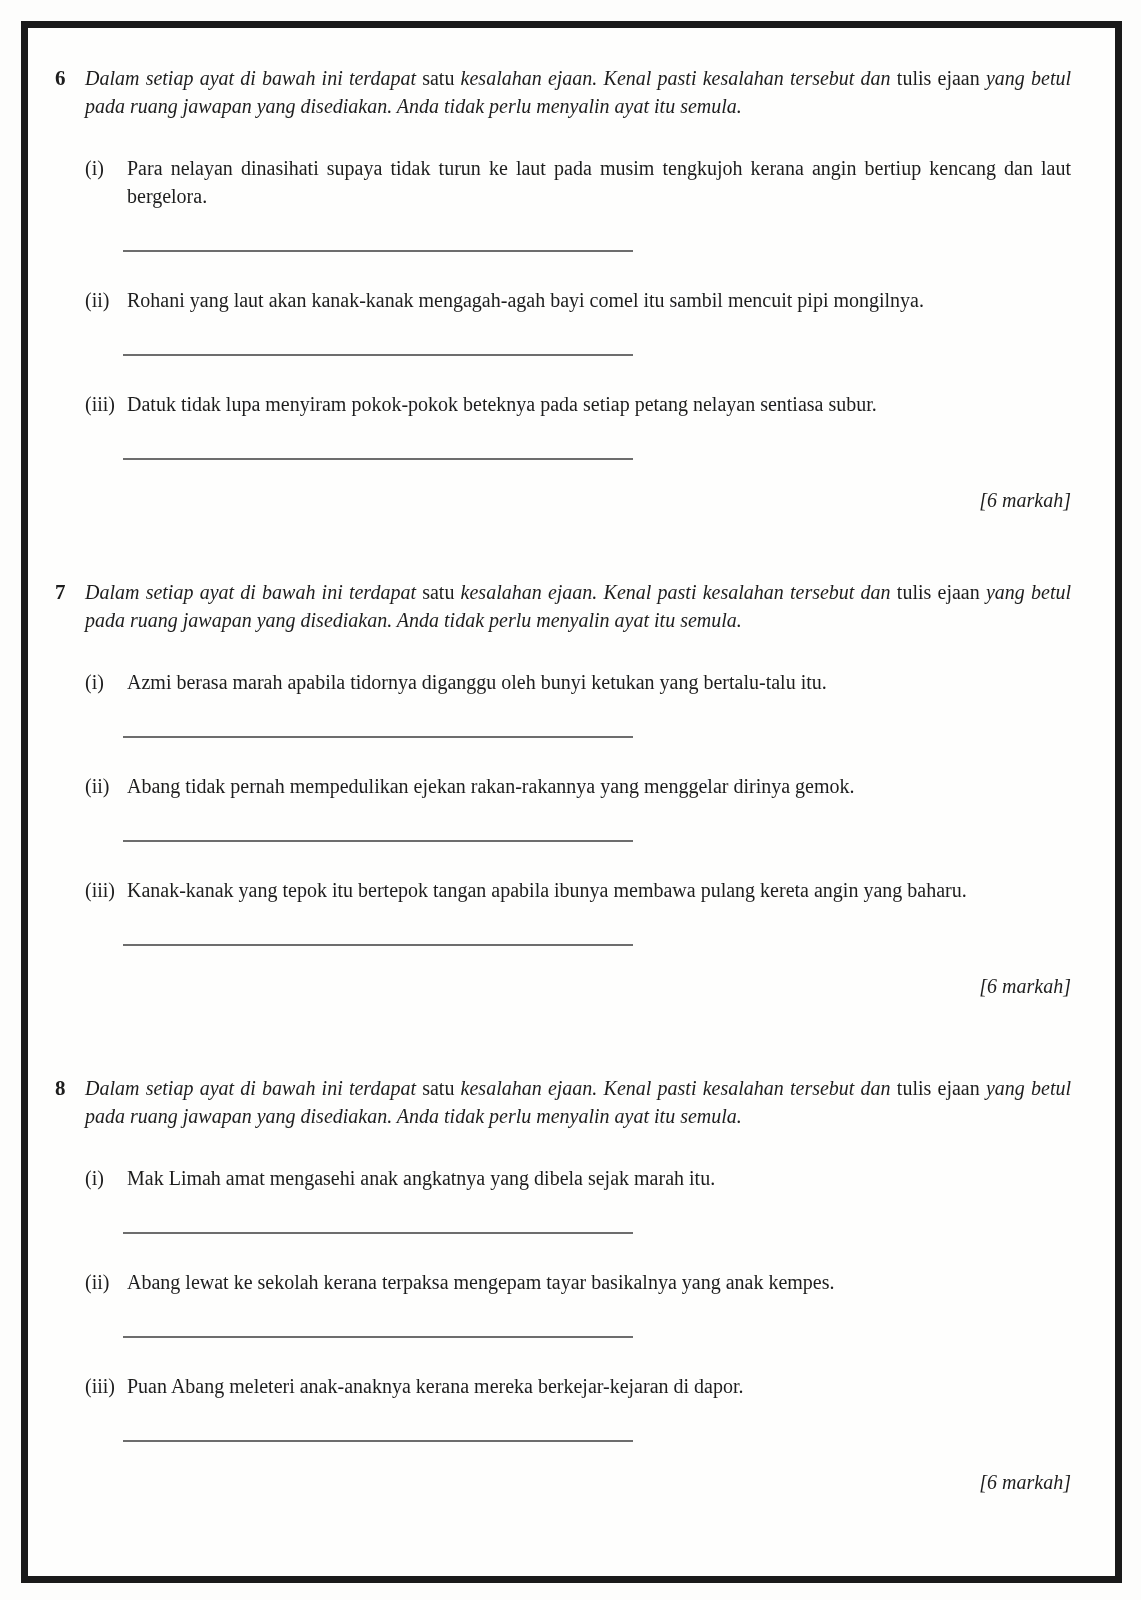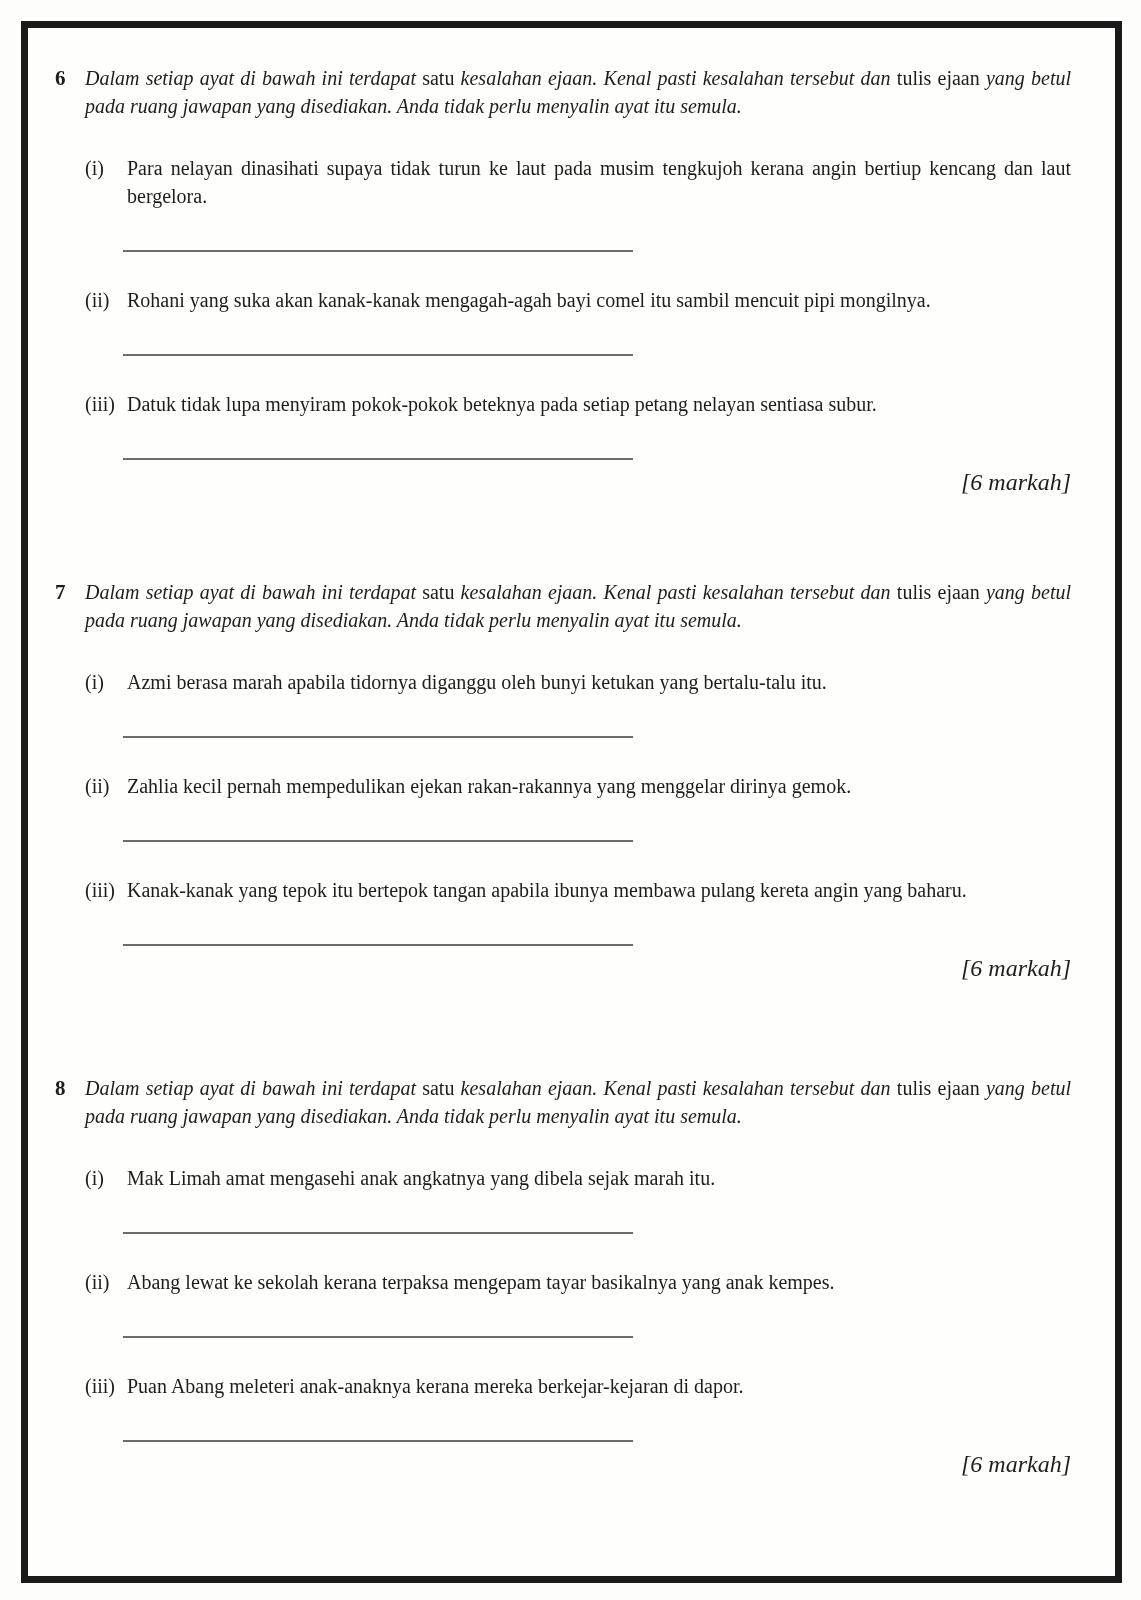--- a/index.html
+++ b/index.html
@@ -66,24 +66,24 @@
     min-width: 0;
     text-align: justify;
   }
   .answer-line {
     margin: 40px 0 0 38px;
     width: 510px;
     height: 0;
     border-bottom: 2px solid #6d6d6d;
   }
   .marks {
-    margin-top: 8px;
+    margin-top: 26px;
     text-align: right;
     font-style: italic;
-    font-size: 24px;
+    font-size: 20px;
   }
 </style>
 </head>
 <body>
 
 <div class="page">
   <div class="frame">
 
     <div class="question q6">
       <div class="qnum">6</div>
@@ -91,21 +91,21 @@
         <div class="instruction"><span>Dalam setiap ayat di bawah ini terdapat </span><span class="bold">satu</span><span> kesalahan ejaan. Kenal pasti kesalahan tersebut dan </span><span class="bold">tulis ejaan</span><span> yang betul pada ruang jawapan yang disediakan. Anda tidak perlu menyalin ayat itu semula.</span></div>
 
         <div class="item">
           <span class="item-label">(i)</span>
           <div class="item-text">Para nelayan dinasihati supaya tidak turun ke laut pada musim tengkujoh kerana angin bertiup kencang dan laut bergelora.</div>
         </div>
         <div class="answer-line"></div>
 
         <div class="item">
           <span class="item-label">(ii)</span>
-          <div class="item-text">Rohani yang suka akan kanak-kanak mengagah-agah bayi comel itu sambil mencuit pipi mongilnya.</div>
+          <div class="item-text">Rohani yang laut akan kanak-kanak mengagah-agah bayi comel itu sambil mencuit pipi mongilnya.</div>
         </div>
         <div class="answer-line"></div>
 
         <div class="item">
           <span class="item-label">(iii)</span>
           <div class="item-text">Datuk tidak lupa menyiram pokok-pokok beteknya pada setiap petang nelayan sentiasa subur.</div>
         </div>
         <div class="answer-line"></div>
 
         <div class="marks">[6 markah]</div>
@@ -118,21 +118,21 @@
         <div class="instruction"><span>Dalam setiap ayat di bawah ini terdapat </span><span class="bold">satu</span><span> kesalahan ejaan. Kenal pasti kesalahan tersebut dan </span><span class="bold">tulis ejaan</span><span> yang betul pada ruang jawapan yang disediakan. Anda tidak perlu menyalin ayat itu semula.</span></div>
 
         <div class="item">
           <span class="item-label">(i)</span>
           <div class="item-text">Azmi berasa marah apabila tidornya diganggu oleh bunyi ketukan yang bertalu-talu itu.</div>
         </div>
         <div class="answer-line"></div>
 
         <div class="item">
           <span class="item-label">(ii)</span>
-          <div class="item-text">Zahlia kecil pernah mempedulikan ejekan rakan-rakannya yang menggelar dirinya gemok.</div>
+          <div class="item-text">Abang tidak pernah mempedulikan ejekan rakan-rakannya yang menggelar dirinya gemok.</div>
         </div>
         <div class="answer-line"></div>
 
         <div class="item">
           <span class="item-label">(iii)</span>
           <div class="item-text">Kanak-kanak yang tepok itu bertepok tangan apabila ibunya membawa pulang kereta angin yang baharu.</div>
         </div>
         <div class="answer-line"></div>
 
         <div class="marks">[6 markah]</div>

